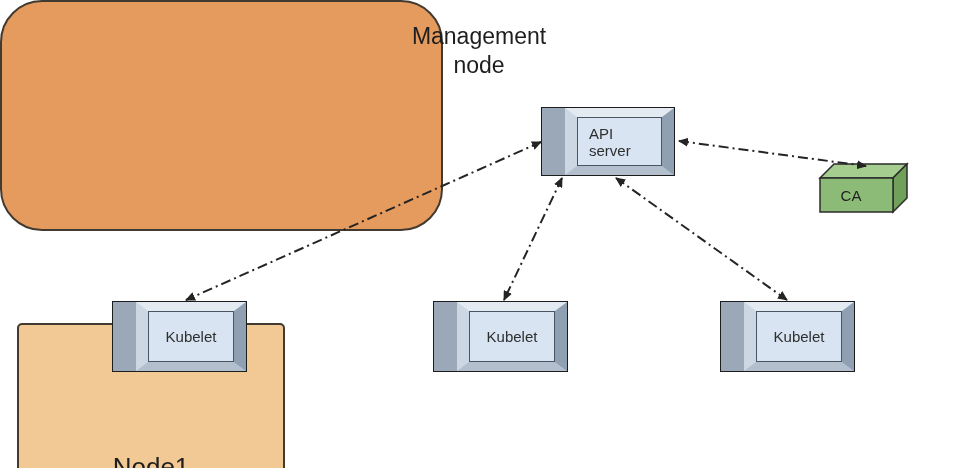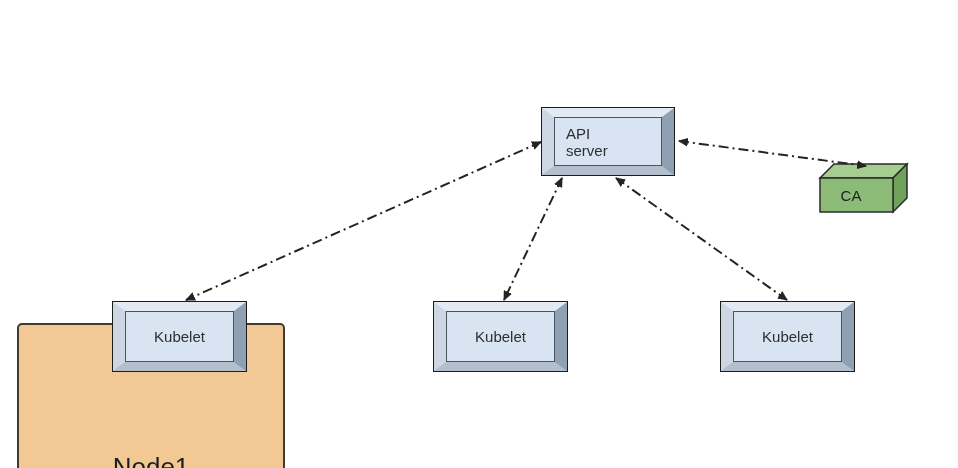--- a/index.html
+++ b/index.html
@@ -41,20 +41,21 @@
     text-align: center;
     font-size: 26px;
     color: #1e1e1e;
   }
   
   .machine {
     position: absolute;
     box-sizing: border-box;
     border: 1px solid #1c1c1c;
     background: #9aa8b7;
+    padding-left: 23px;
   }
   .machine-bevel {
     box-sizing: border-box;
     width: 100%; height: 100%;
     border-style: solid;
     border-width: 9px 12px;
     border-color: #e3eaf2 #8ea0b2 #b3bfcc #ccd7e3; 
   }
   .machine-face {
     box-sizing: border-box;
@@ -89,20 +90,24 @@
     font-family: "Liberation Sans", sans-serif;
     font-size: 15px;
     fill: #222222;
   }
 </style>
 </head>
 <body>
 
 <div id="canvas">
 
+  <div class="mgmt">
+    <div class="mgmt-title">Management
+node</div>
+  </div>
 
   <div class="worker" style="left:17px;">
     <div class="node-label">Node1</div>
   </div>
 
   <div class="machine" style="left:541px; top:107px; width:134px; height:69px;">
     <div class="machine-bevel">
       <div class="machine-face left-text">API
 server</div>
     </div>

